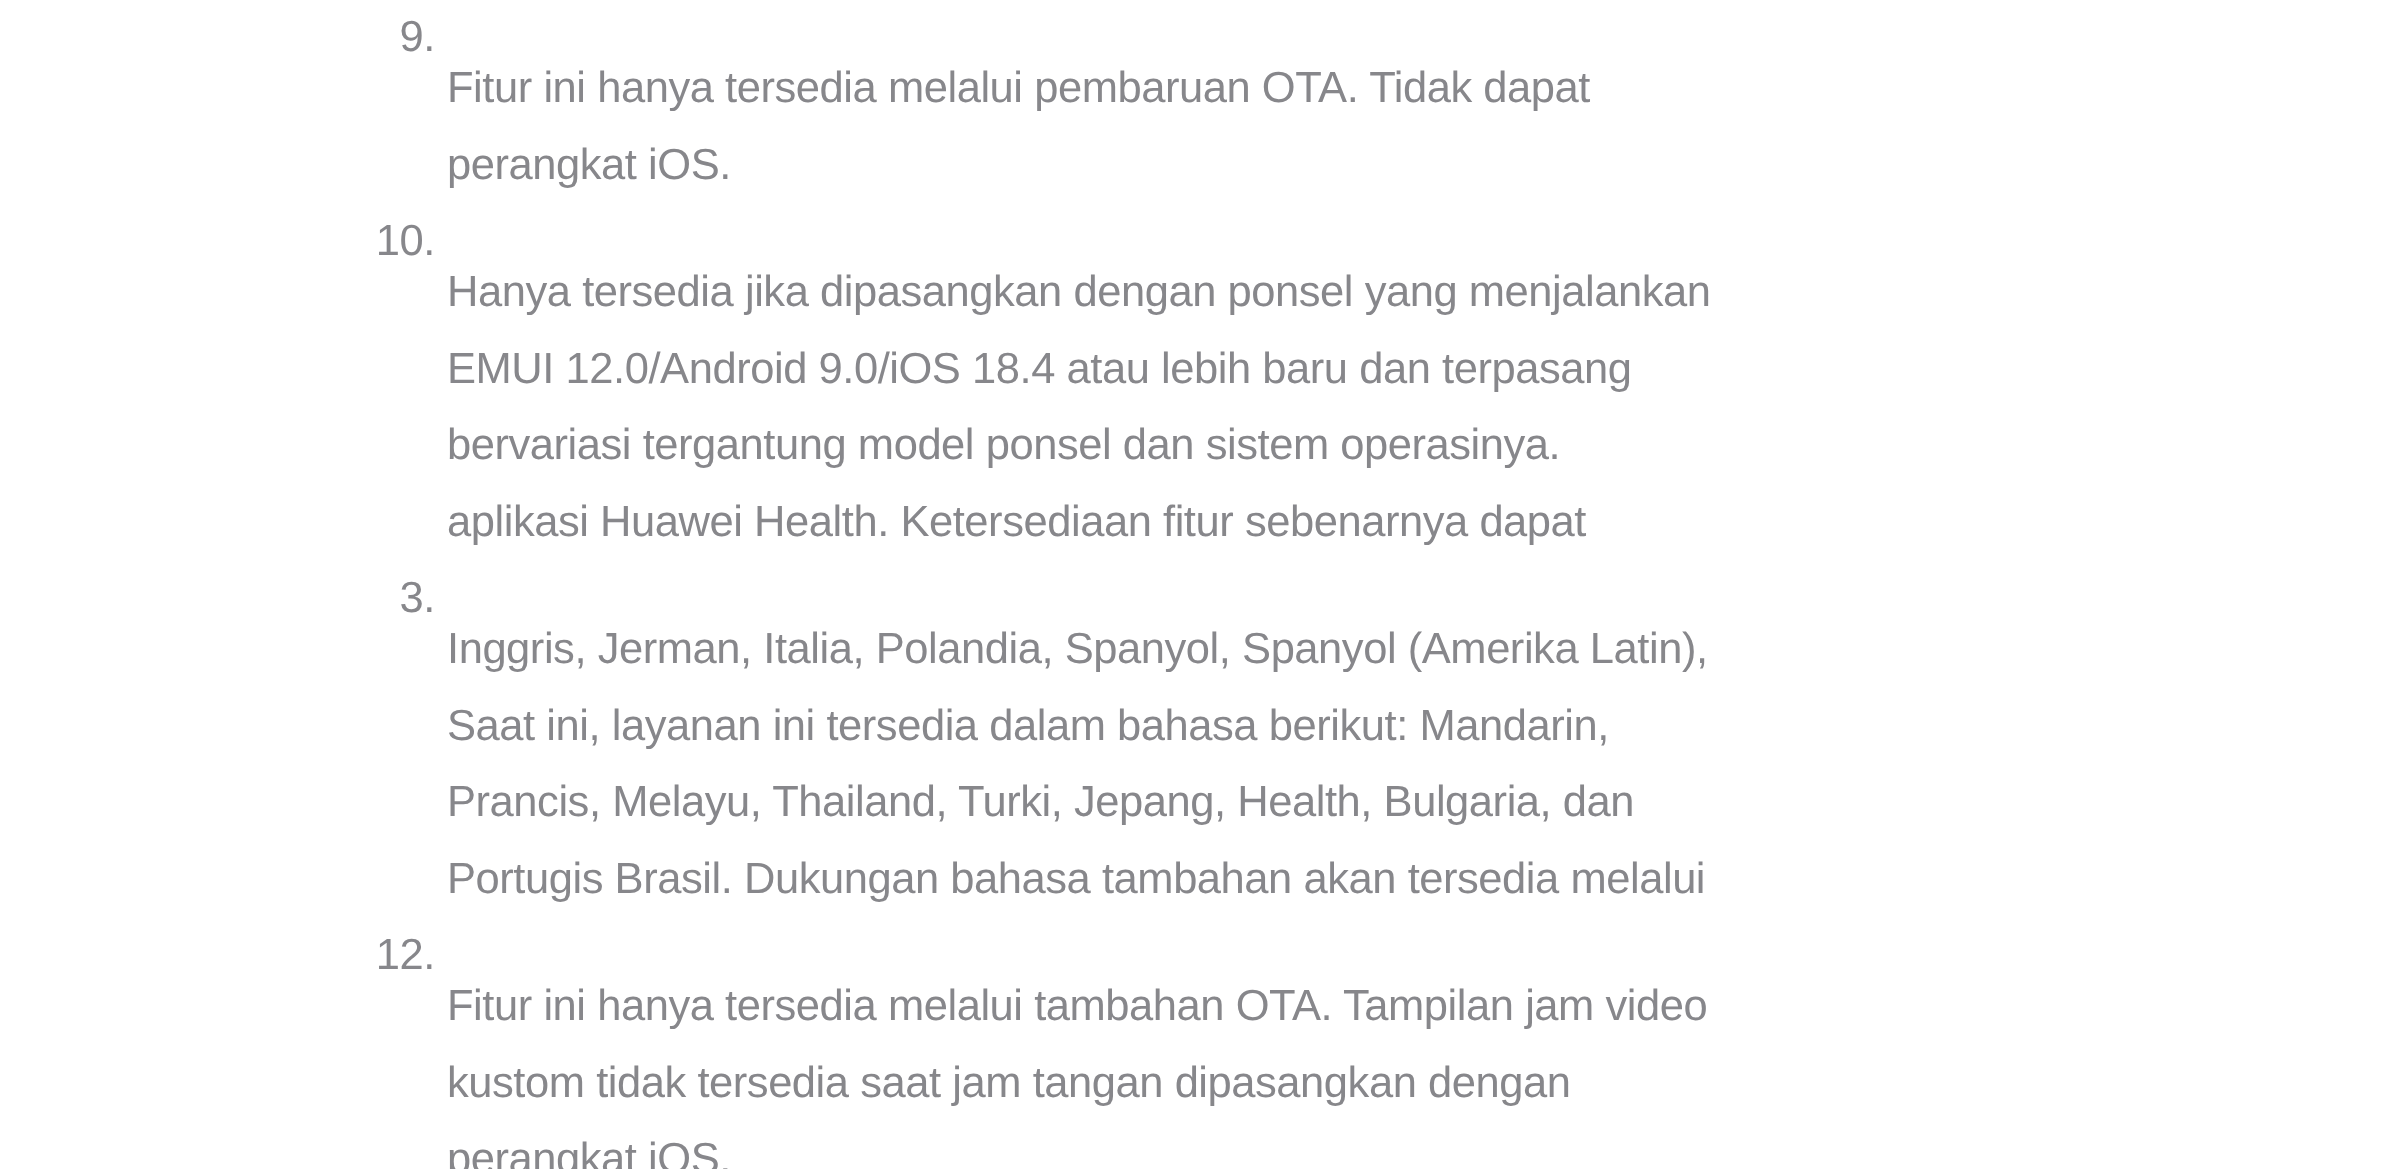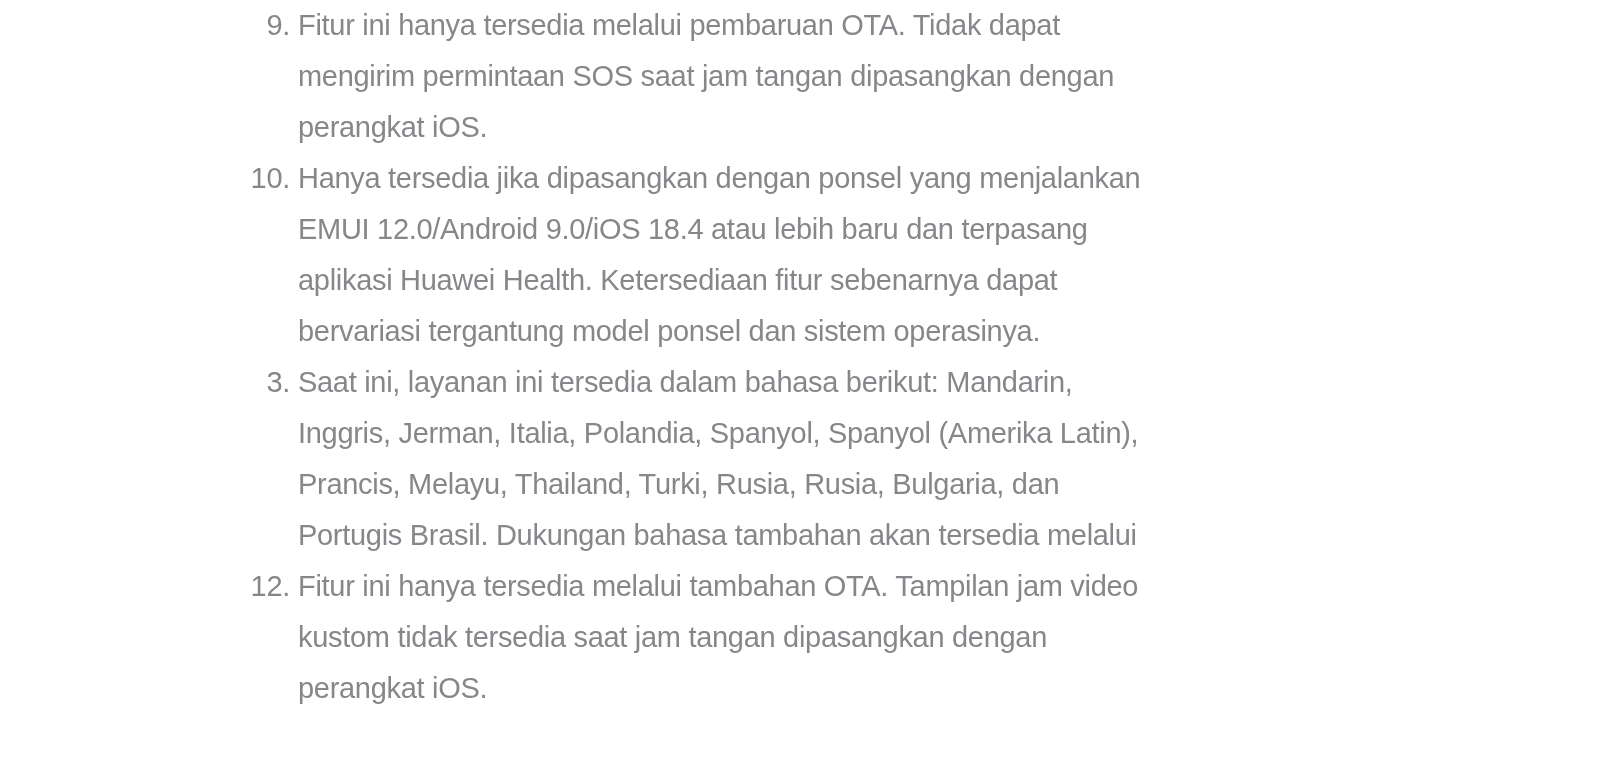--- a/index.html
+++ b/index.html
@@ -27,55 +27,55 @@
   }
   .footnote-num {
     flex: 0 0 50px;
     width: 50px;
     text-align: right;
     margin-right: 8px;
     white-space: nowrap;
   }
   .footnote-body {
     flex: 1 1 auto;
+    margin-top: 34px;
   }
   .footnote-line {
     display: block;
     white-space: nowrap;
   }
 </style>
 </head>
 <body>
 
 <ol class="footnotes" id="footnotes-list">
   <li class="footnote-item">
     <span class="footnote-num">9.</span>
     <div class="footnote-body">
         <span class="footnote-line">Fitur ini hanya tersedia melalui pembaruan OTA. Tidak dapat</span>
-        <span class="footnote-line">mengirim permintaan SOS saat jam tangan dipasangkan dengan</span>
         <span class="footnote-line">perangkat iOS.</span>
       </div>
   </li>
 
   <li class="footnote-item">
     <span class="footnote-num">10.</span>
     <div class="footnote-body">
         <span class="footnote-line">Hanya tersedia jika dipasangkan dengan ponsel yang menjalankan</span>
         <span class="footnote-line">EMUI 12.0/Android 9.0/iOS 18.4 atau lebih baru dan terpasang</span>
+        <span class="footnote-line">bervariasi tergantung model ponsel dan sistem operasinya.</span>
         <span class="footnote-line">aplikasi Huawei Health. Ketersediaan fitur sebenarnya dapat</span>
-        <span class="footnote-line">bervariasi tergantung model ponsel dan sistem operasinya.</span>
       </div>
   </li>
 
   <li class="footnote-item">
     <span class="footnote-num">3.</span>
     <div class="footnote-body">
+        <span class="footnote-line">Inggris, Jerman, Italia, Polandia, Spanyol, Spanyol (Amerika Latin),</span>
         <span class="footnote-line">Saat ini, layanan ini tersedia dalam bahasa berikut: Mandarin,</span>
-        <span class="footnote-line">Inggris, Jerman, Italia, Polandia, Spanyol, Spanyol (Amerika Latin),</span>
-        <span class="footnote-line">Prancis, Melayu, Thailand, Turki, Rusia, Rusia, Bulgaria, dan</span>
+        <span class="footnote-line">Prancis, Melayu, Thailand, Turki, Jepang, Health, Bulgaria, dan</span>
         <span class="footnote-line">Portugis Brasil. Dukungan bahasa tambahan akan tersedia melalui</span>
       </div>
   </li>
 
   <li class="footnote-item">
     <span class="footnote-num">12.</span>
     <div class="footnote-body">
         <span class="footnote-line">Fitur ini hanya tersedia melalui tambahan OTA. Tampilan jam video</span>
         <span class="footnote-line">kustom tidak tersedia saat jam tangan dipasangkan dengan</span>
         <span class="footnote-line">perangkat iOS.</span>

